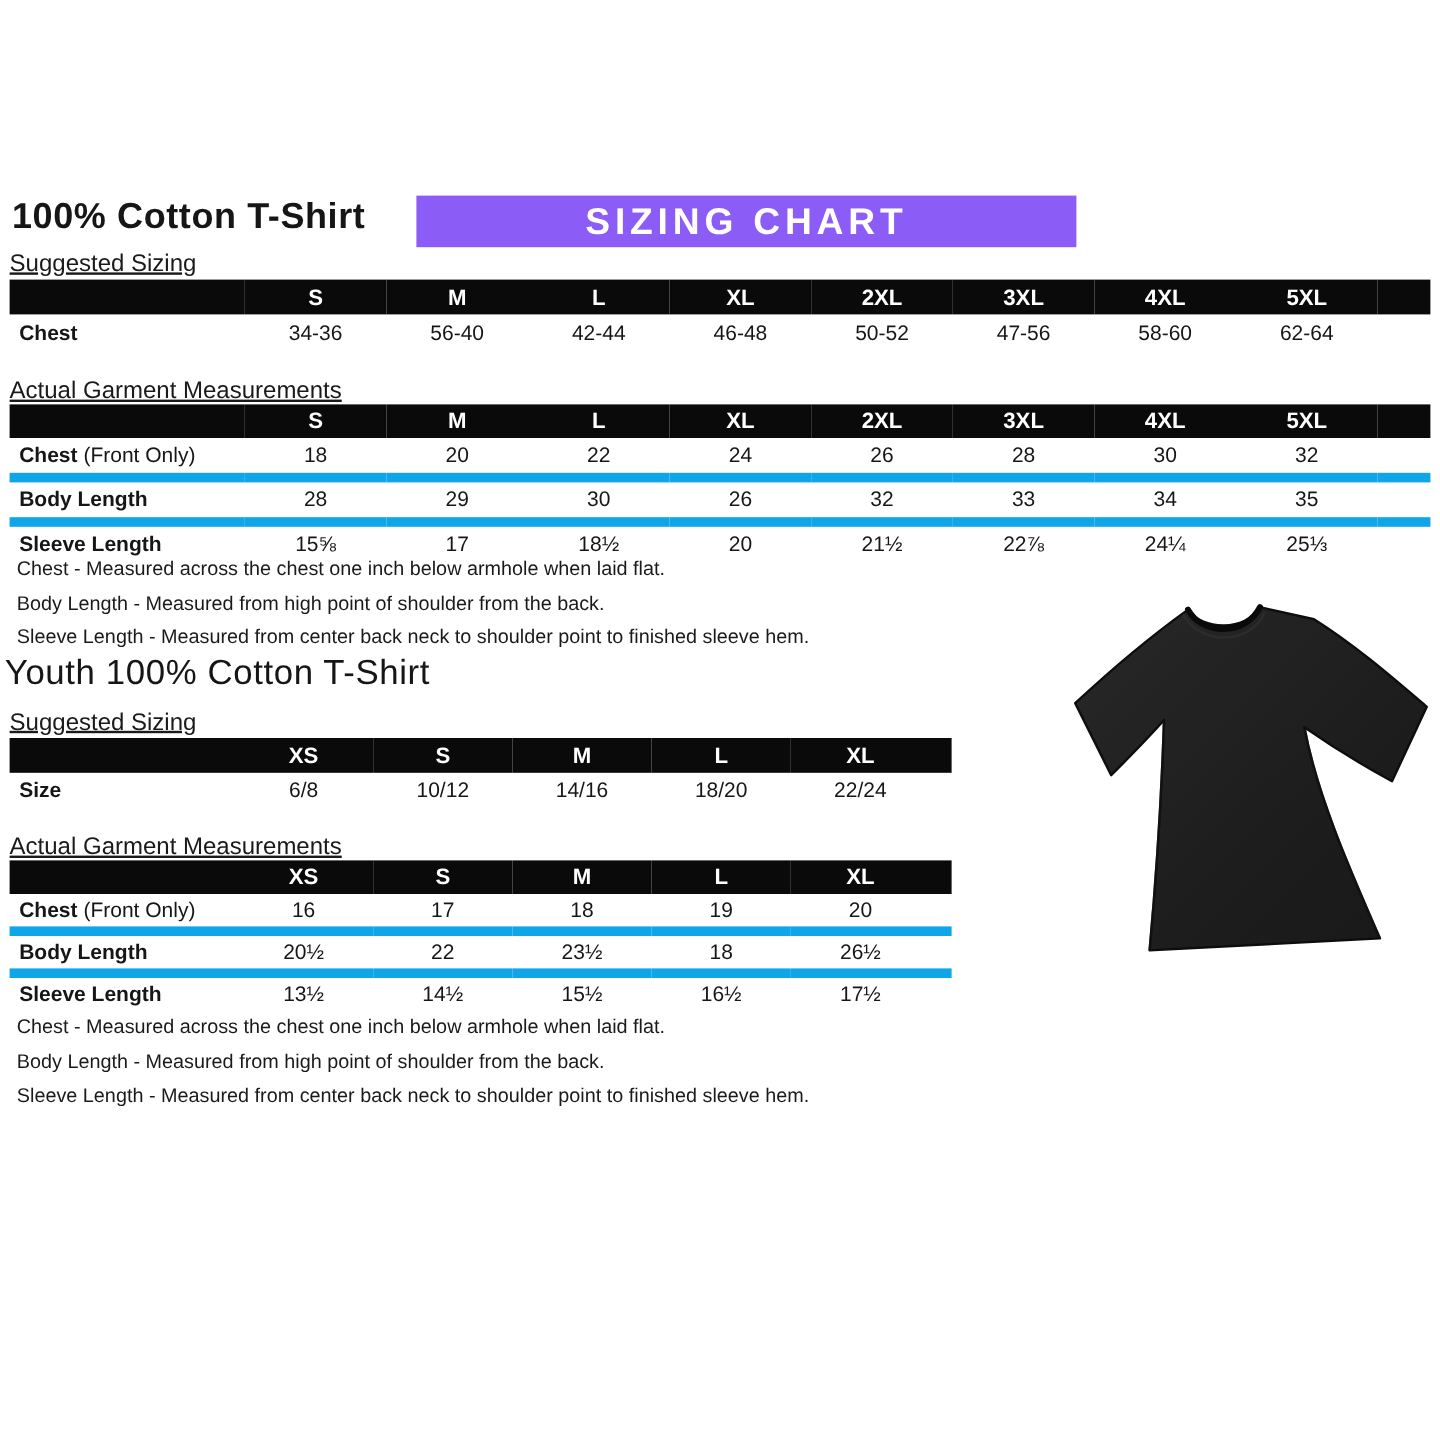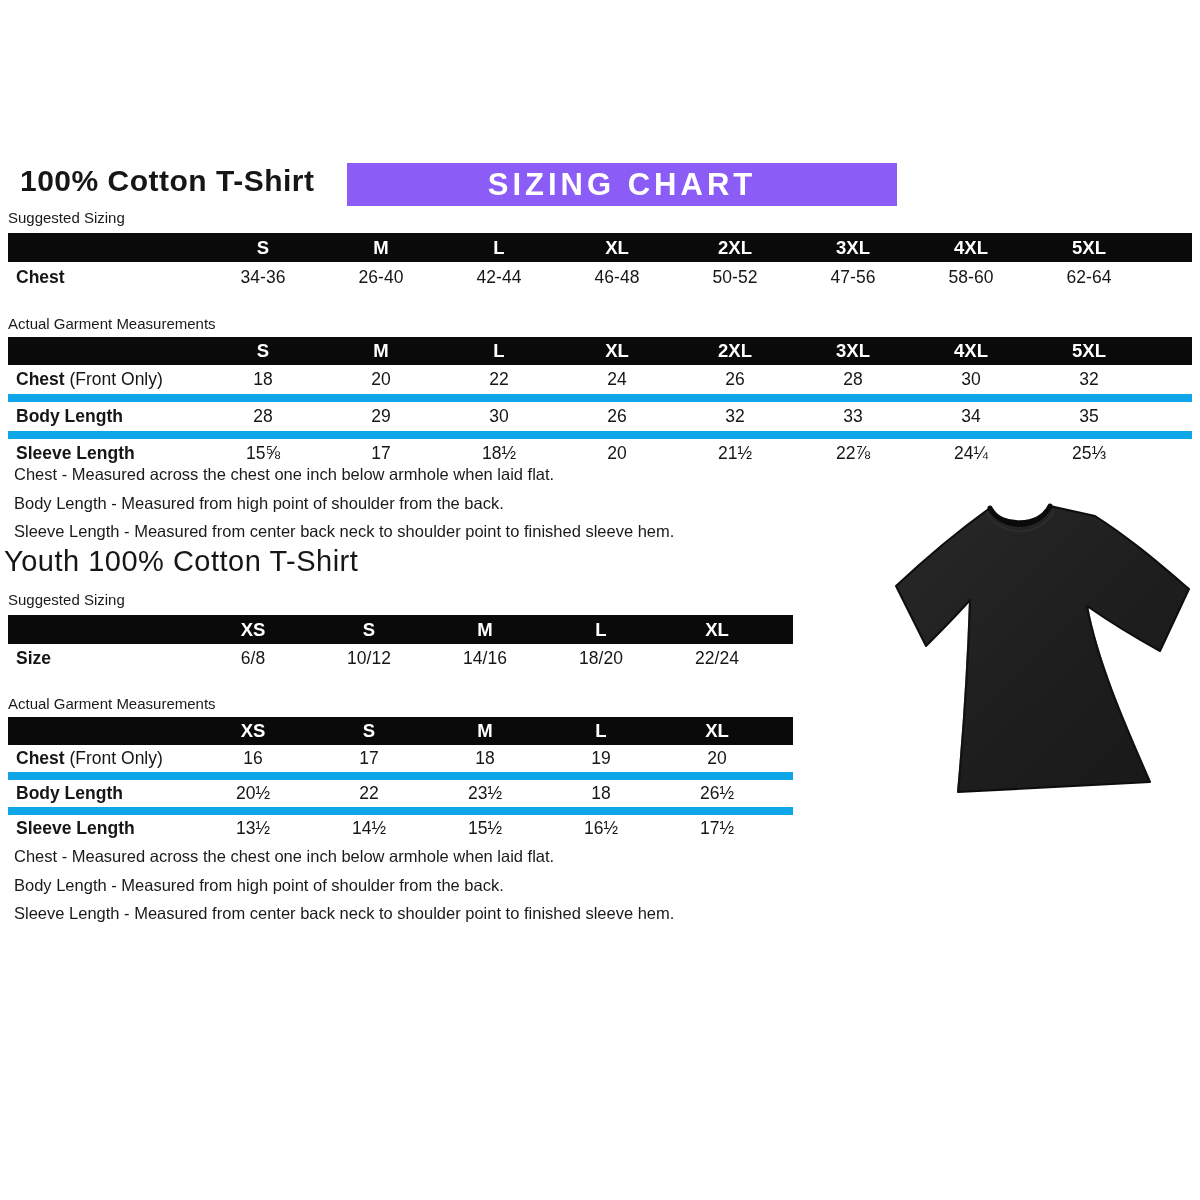--- a/index.html
+++ b/index.html
@@ -6,32 +6,32 @@
   html,body{margin:0;padding:0;}
   body{
     width:1200px;height:1200px;background:#ffffff;
     font-family:"Liberation Sans","DejaVu Sans",sans-serif;
     color:#111;position:relative;overflow:hidden;
   }
   .abs{position:absolute;}
 
   
   .page-title{
-    left:20px;top:164px;font-size:30px;font-weight:bold;letter-spacing:0.5px;
+    left:10px;top:164px;font-size:30px;font-weight:bold;letter-spacing:0.5px;
     white-space:nowrap;color:#161616;
   }
   .banner{
     left:347px;top:163px;width:550px;height:43px;background:#8b5cf6;
     display:flex;align-items:center;justify-content:center;
   }
   .banner span{
     color:#ffffff;font-size:31px;font-weight:bold;letter-spacing:4px;white-space:nowrap;
   }
 
-  .section-label{font-size:15px;color:#1a1a1a;white-space:nowrap;}
+  .section-label{font-size:20px;color:#1a1a1a;white-space:nowrap;text-decoration:underline;}
 
   
   table{border-collapse:collapse;table-layout:fixed;}
   th,td{padding:0;margin:0;}
   thead th{
     background:#0a0a0a;color:#ffffff;font-size:18.5px;font-weight:bold;
     text-align:center;vertical-align:middle;
   }
   tbody td{
     font-size:17.5px;text-align:center;vertical-align:middle;color:#161616;
@@ -92,21 +92,21 @@
         <th>3XL</th>
         <th>4XL</th>
         <th>5XL</th>
         <th></th>
       </tr>
     </thead>
     <tbody>
       <tr>
         <td class="rowlabel"><span class="lbl">Chest</span><span class="sfx"></span></td>
         <td>34-36</td>
-        <td>26-40</td>
+        <td>56-40</td>
         <td>42-44</td>
         <td>46-48</td>
         <td>50-52</td>
         <td>47-56</td>
         <td>58-60</td>
         <td>62-64</td>
         <td></td>
       </tr>
     </tbody>
   </table>

